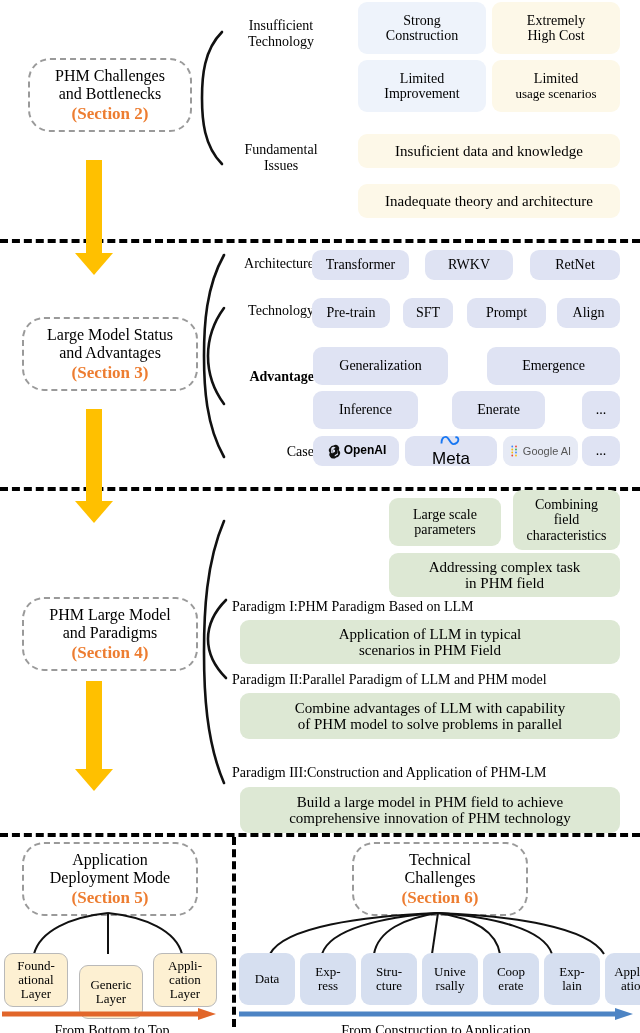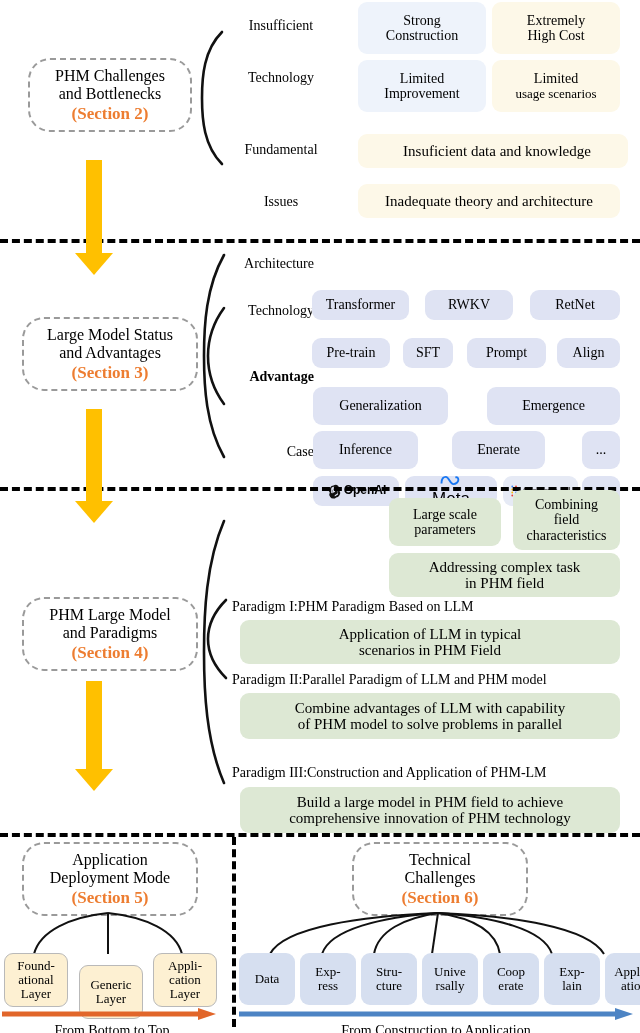--- a/index.html
+++ b/index.html
@@ -1,32 +1,32 @@
 <!DOCTYPE html>
 <html><head>
 <meta charset="utf-8">
 <style>
   html,body{margin:0;padding:0;background:#ffffff;}
   body{width:640px;height:1033px;position:relative;overflow:hidden;
        font-family:"Liberation Serif","DejaVu Serif",serif;color:#000;}
   .abs{position:absolute;}
-  .ctr{display:flex;align-items:center;justify-content:center;text-align:right;line-height:1.08;gap:36px;}
+  .ctr{display:flex;align-items:center;justify-content:center;text-align:right;line-height:1.08;}
 
   
   .seccap{border:2.5px dashed #9a9a9a;border-radius:22px;
           display:flex;flex-direction:column;align-items:center;justify-content:center;
           text-align:center;line-height:1.14;}
   .seccap .sec{font-weight:bold;font-size:17px;}
 
   
   .box{border-radius:9px;display:flex;align-items:center;justify-content:center;
        text-align:center;line-height:1.1;font-size:14px;}
   .blue   {background:#eef3fb;}
   .cream  {background:#fdf8e8;}
-  .lav    {background:#dfe3f3;margin-top:40px;}
+  .lav    {background:#dfe3f3;}
   .green  {background:#dde8d4;}
   .creamb {background:#fdf0d2;border:1.4px solid #b9b9b9;}
   .lavb   {background:#d6dff0;}
 
   
   .hdash{height:0;border-top:4px dashed #000;}
   .vdash{width:0;border-left:4px dashed #000;}
 
   
   .blabel{font-size:14px;line-height:1.12;}
@@ -73,21 +73,21 @@
   </div>
   <div class="abs box blue" style="left:358px;top:60px;width:128px;height:52px;flex-direction:column;">
     <div>Limited</div>
     <div>Improvement</div>
   </div>
   <div class="abs box cream" style="left:492px;top:60px;width:128px;height:52px;flex-direction:column;">
     <div>Limited</div>
     <div class="tiny" style="font-size:13px">usage scenarios</div>
   </div>
 
-  <div class="abs box cream" style="left:358px;top:134px;width:262px;height:34px;font-size:15px;padding-left:8px;">Insuficient data and knowledge</div>
+  <div class="abs box cream" style="left:358px;top:134px;width:262px;height:34px;font-size:15px;">Insuficient data and knowledge</div>
   <div class="abs box cream" style="left:358px;top:184px;width:262px;height:34px;font-size:15px;">Inadequate theory and architecture</div>
 
   <div class="abs yarrow-shaft" style="left:86px;top:160px;width:16px;height:79px;"></div>
 </div>
 
 <div class="abs hdash" style="left:0;top:239px;width:640px;"></div>
 
 <div class="abs" style="left:0;top:239px;width:640px;height:248px;">
 
   <div class="abs yarrow-shaft" style="left:86px;top:0px;width:16px;height:14px;"></div>

